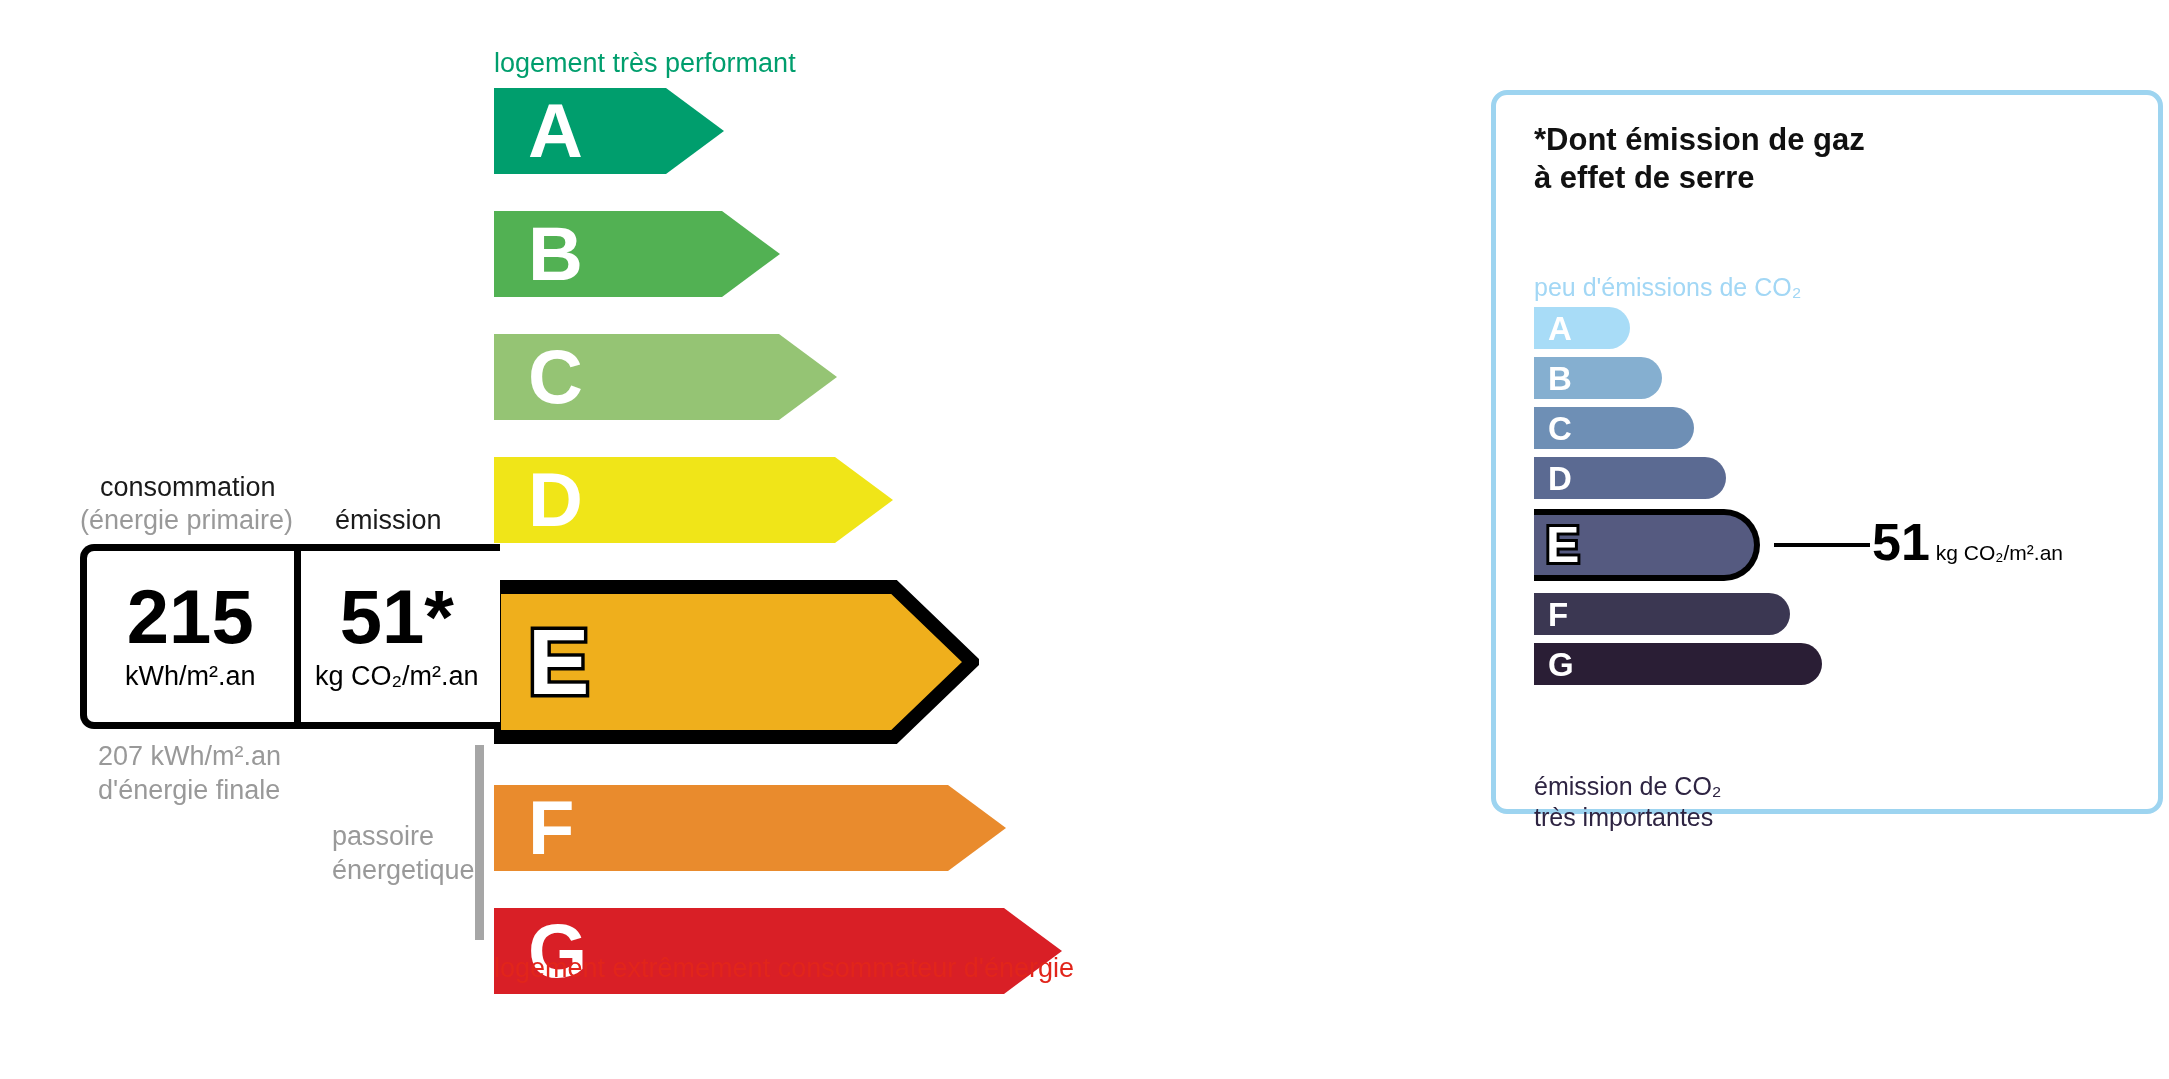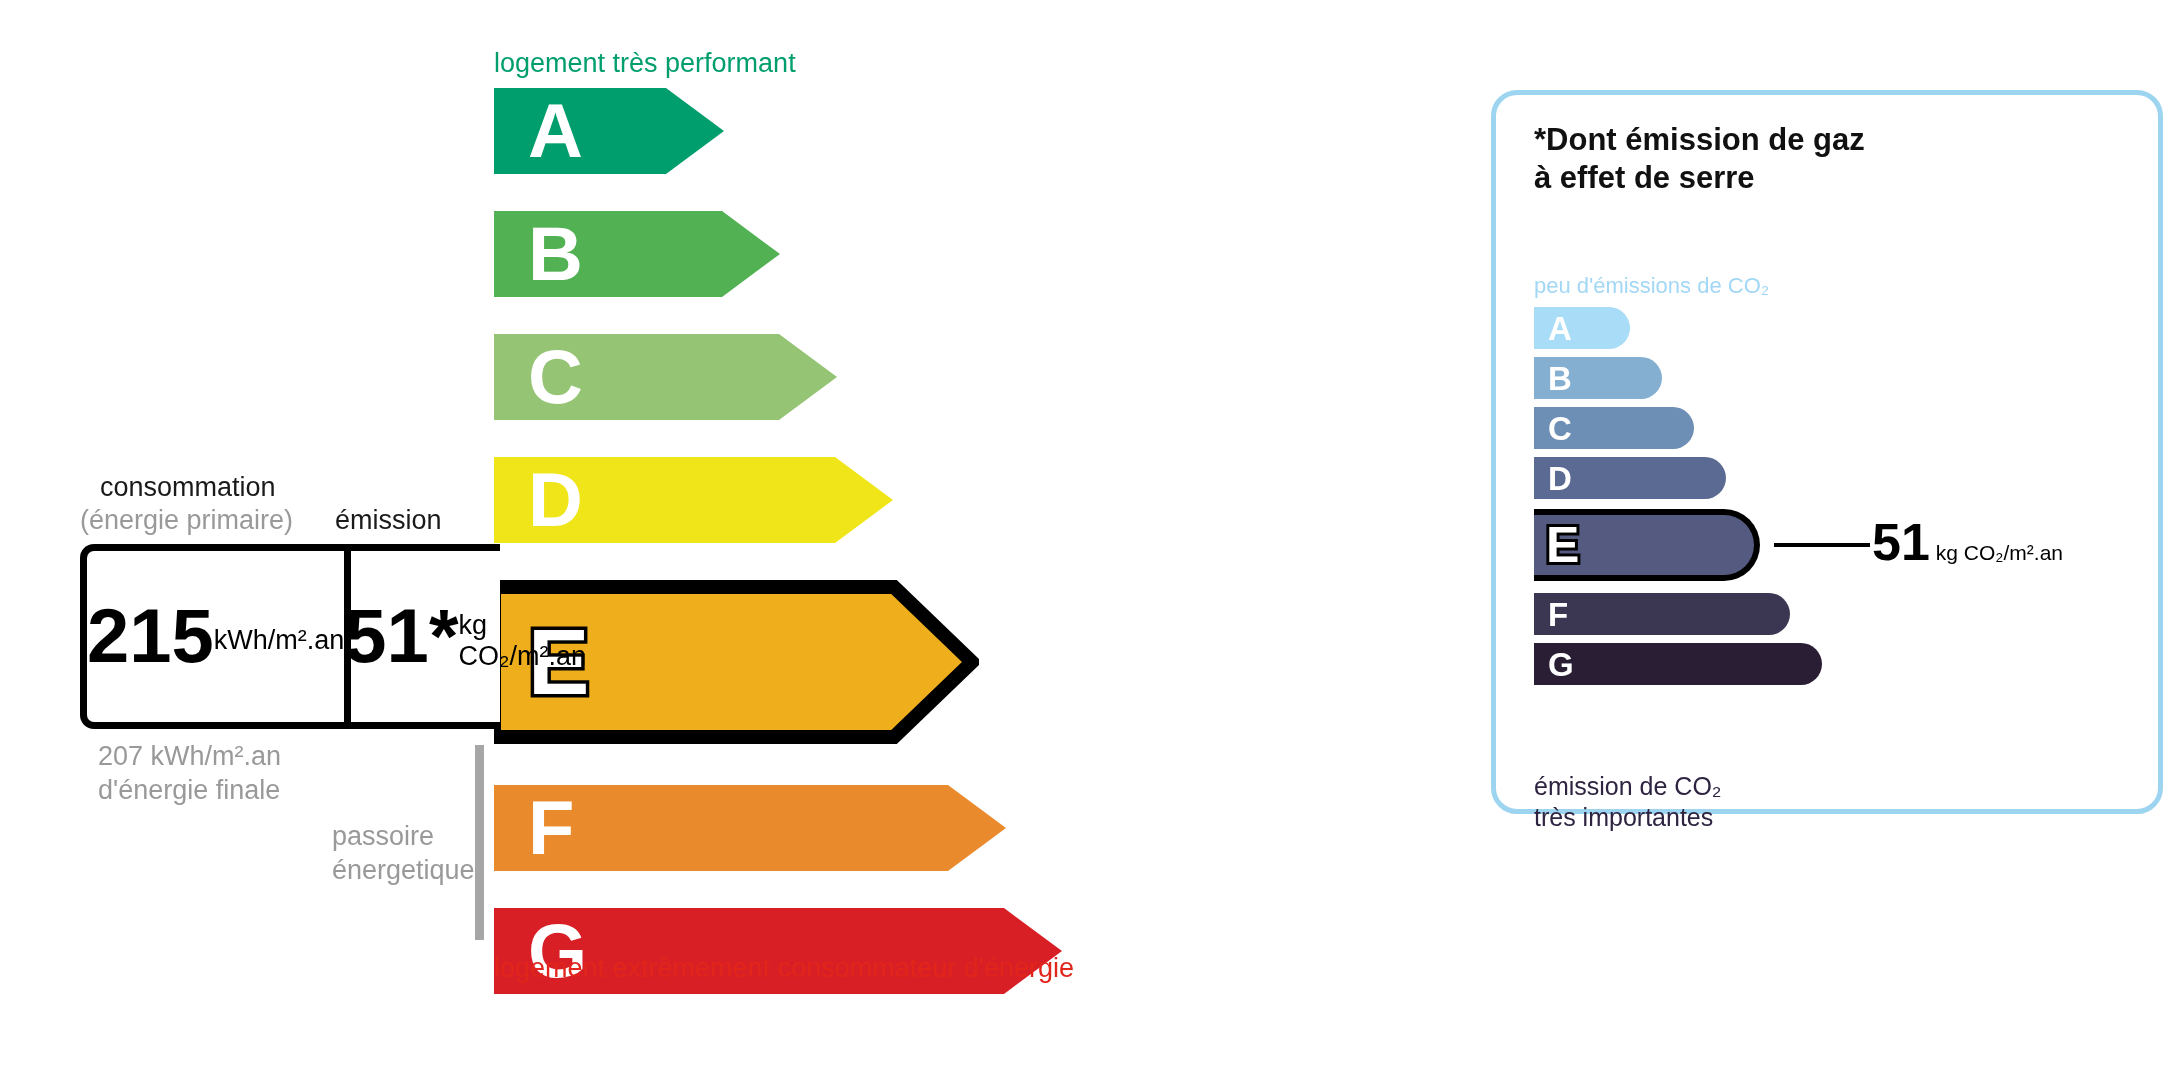--- a/index.html
+++ b/index.html
@@ -58,21 +58,21 @@
     width: 420px; height: 185px;
     border: 7px solid #000000;
     border-right: none;
     border-radius: 14px 0 0 14px;
     background: #ffffff;
     display: flex;
     z-index: 5;
   }
   .vb-cell {
     flex: 1 1 50%;
-    display: flex; flex-direction: row;
+    display: flex; flex-direction: column;
     align-items: center; justify-content: center;
     position: relative;
   }
   .vb-cell + .vb-cell::before {
     content: ""; position: absolute; left: 0; top: -7px; bottom: -7px;
     width: 7px; background: #000000;
   }
   .vb-num { font-size: 76px; font-weight: bold; color: #000; line-height: 0.95; }
   .vb-unit { font-size: 27px; color: #000; margin-top: 8px; }
 
@@ -89,31 +89,31 @@
   .passoire-bar {
     position: absolute; left: 443px; top: 745px;
     width: 9px; height: 195px; background: #a6a6a6;
   }
 
   
   #co2panel {
     position: absolute; left: 1459px; top: 90px;
     width: 672px; height: 724px;
     border: 5px solid #9DD4F0;
-    border-radius: 26px;
+    border-radius: 16px;
     background: #ffffff;
   }
   .co2-title {
     position: absolute; left: 38px; top: 26px;
     font-size: 31px; font-weight: bold; color: #111111;
     line-height: 1.22;
   }
   .co2-legend-top {
     position: absolute; left: 38px; top: 178px;
-    font-size: 22px; color: #A2D7F5;
+    font-size: 25px; color: #A2D7F5;
   }
   .co2-bars { position: absolute; left: 38px; top: 212px; }
   .co2-row { position: relative; margin-bottom: 8px; }
   .co2-bar {
     height: 42px; border-radius: 0 21px 21px 0;
     display: flex; align-items: center;
   }
   .co2-bar .co2-letter {
     font-size: 33px; font-weight: bold; color: #ffffff;
     margin-left: 14px; line-height: 1;

